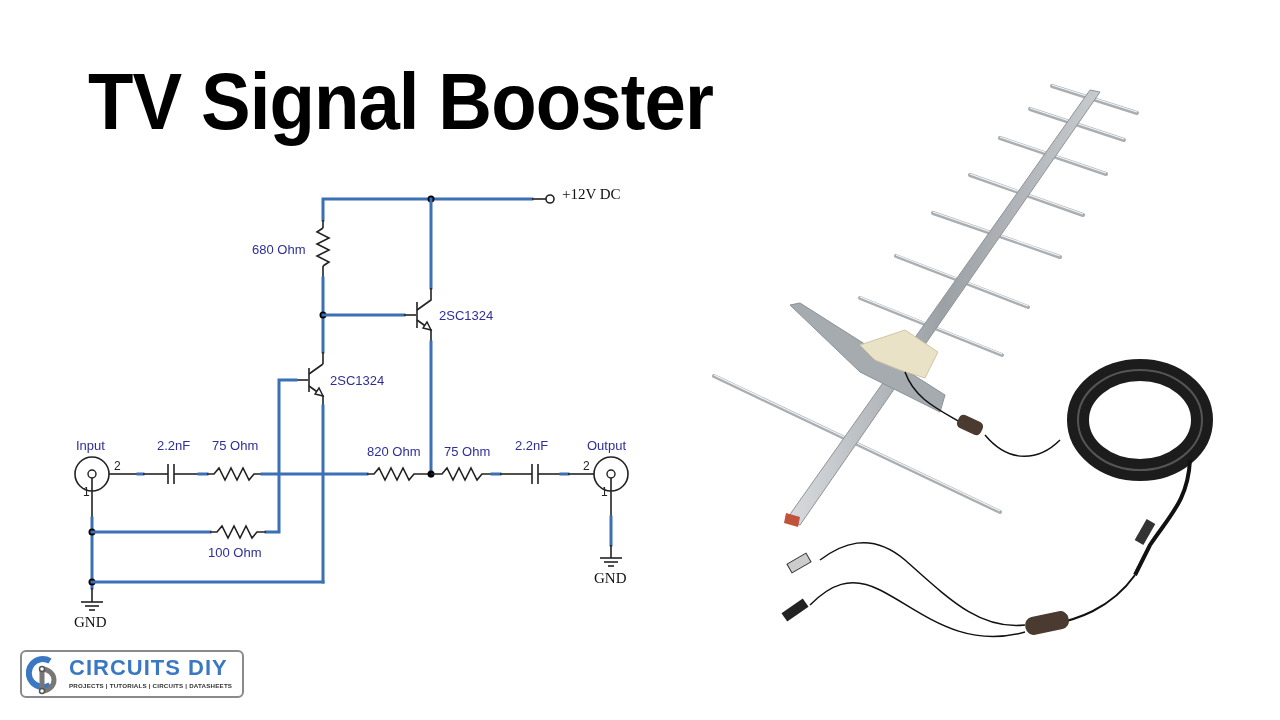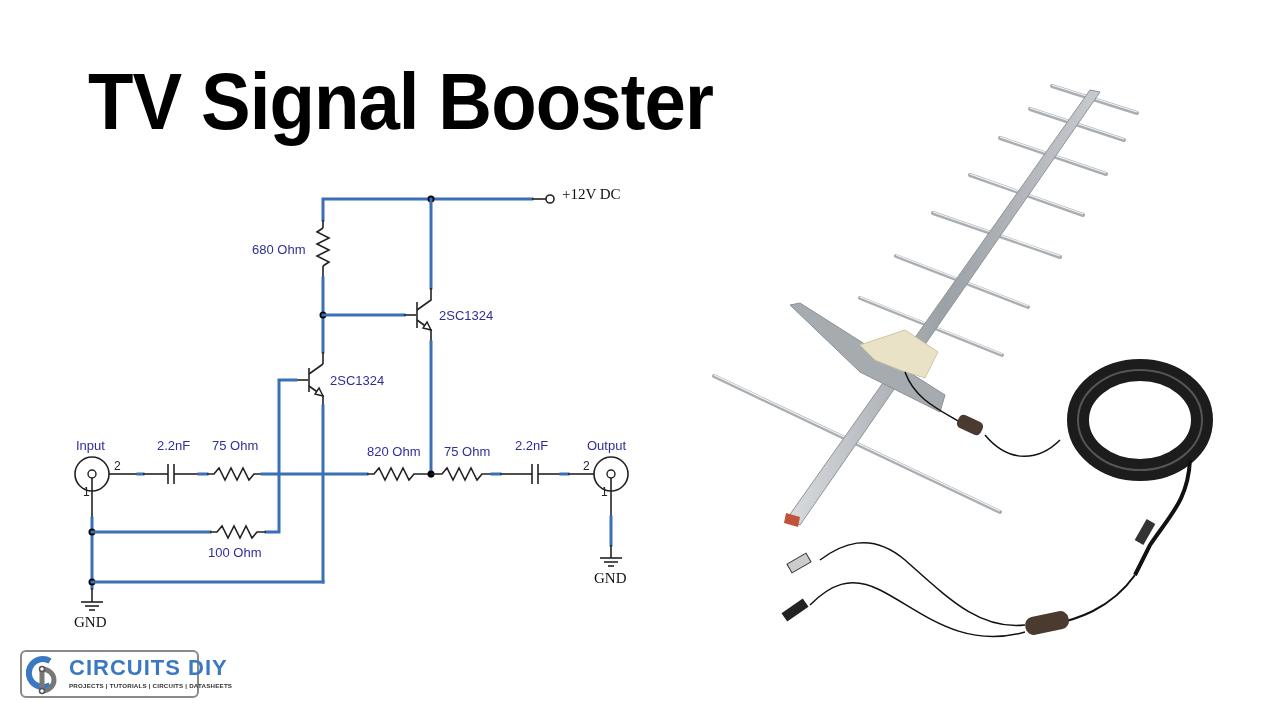--- a/index.html
+++ b/index.html
@@ -17,21 +17,21 @@
     }
     #schematic { position: absolute; left: 0; top: 0; }
     .lbl { font-family: "Liberation Sans", sans-serif; font-size: 13px; fill: #2e2e9a; }
     .serif { font-family: "Liberation Serif", serif; font-size: 15px; fill: #111; }
     .pin { font-family: "Liberation Sans", sans-serif; font-size: 12px; fill: #222; }
     .wire { stroke: #3b6fb6; stroke-width: 3; fill: none; stroke-linecap: square; }
     .lead { stroke: #222; stroke-width: 1.6; fill: none; }
     .dot { fill: #000; }
     #antenna { position: absolute; left: 690px; top: 70px; }
     .logo {
-      position: absolute; left: 20px; top: 650px; width: 179px; height: 48px;
+      position: absolute; left: 20px; top: 650px; width: 224px; height: 48px;
       border: 2px solid #8a8a8a; border-radius: 6px; background: #fff;
       box-sizing: border-box;
     }
     .logo-mark { position: absolute; left: 4px; top: 3px; }
     .logo-name {
       position: absolute; left: 47px; top: 3px;
       font-family: "Liberation Sans", sans-serif; font-weight: bold;
       font-size: 22px; color: #3a78c4; letter-spacing: 1px; white-space: nowrap;
     }
     .logo-tag {

